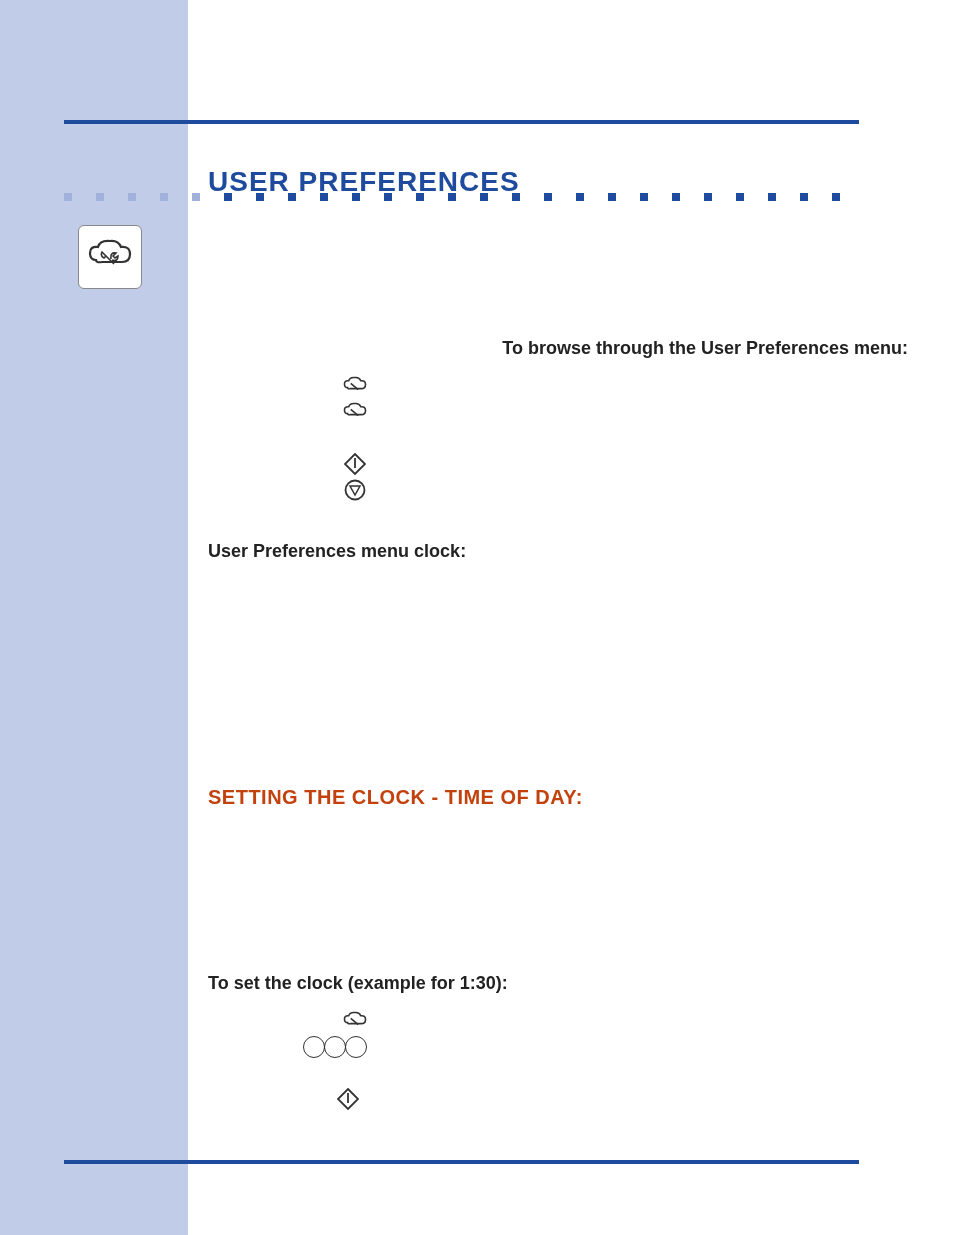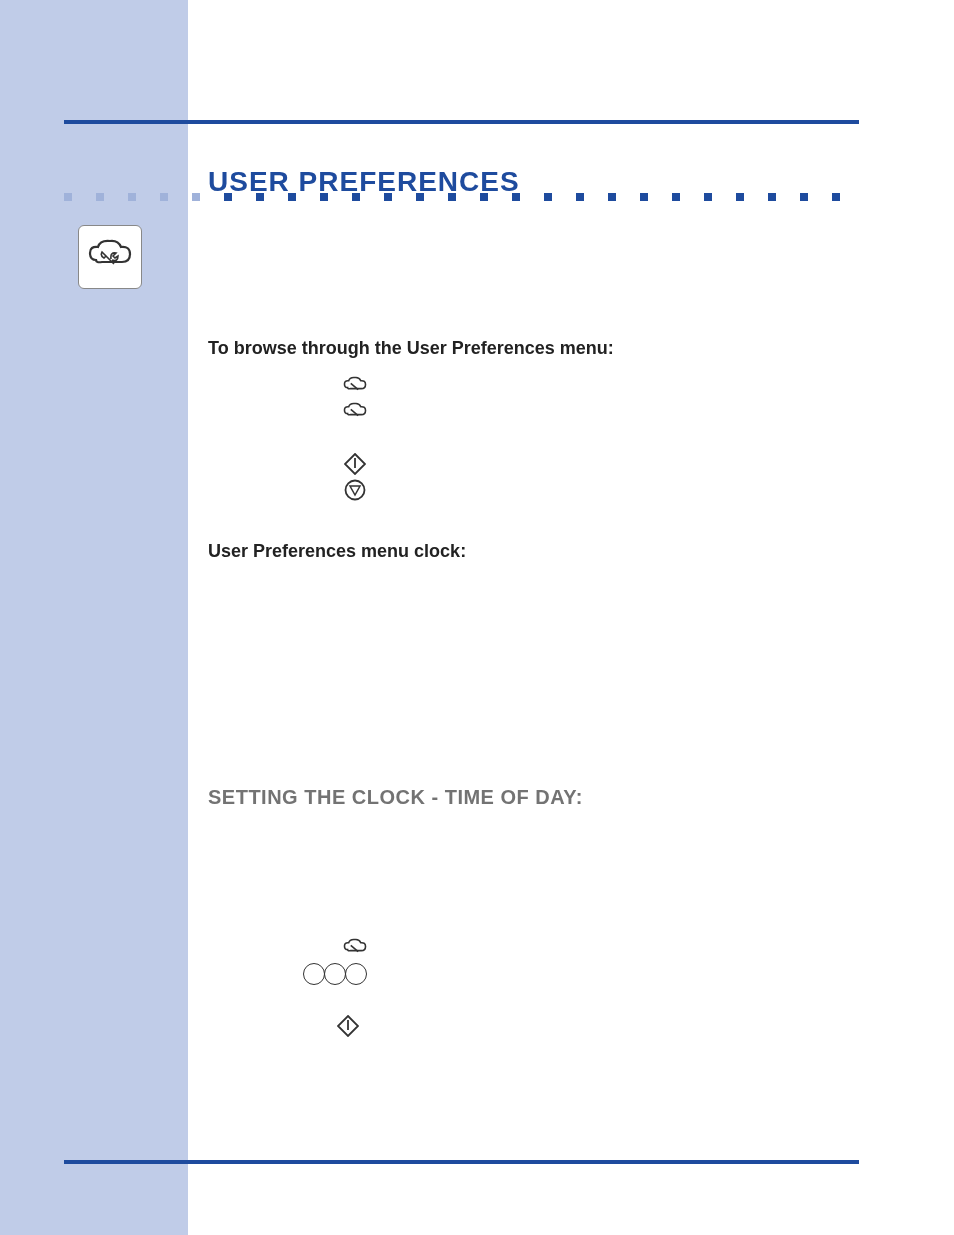--- a/index.html
+++ b/index.html
@@ -99,40 +99,40 @@
       height: 26px;
     }
     .inline-icon {
       display: inline-flex;
       align-items: center;
       justify-content: center;
       width: 24px;
       height: 24px;
     }
     .section-heading {
-      color: #737373;
+      color: #c2410c;
       font-weight: bold;
       font-size: 20px;
       letter-spacing: 0.5px;
       margin-top: 100px;
       margin-bottom: 16px;
     }
     .gap-large { height: 110px; }
     .numpad-circles {
       display: inline-flex;
       gap: 0px;
     }
     .numpad-circles .circ {
       width: 22px;
       height: 22px;
       border: 1.5px solid #333;
       border-radius: 50%;
       margin-right: -1px;
     }
-    .body-bold.first { margin-top: 140px; }
+    .body-bold.first { margin-top: 140px; text-align: right; }
   </style>
 </head>
 <body>
 
 <div class="sidebar"></div>
 
 <div class="top-rule"></div>
 <div class="bottom-rule"></div>
 
 <div class="dots-row">
@@ -211,20 +211,21 @@
   </div>
 
   <div class="body-bold">User Preferences menu clock:</div>
 
   <div class="gap-large"></div>
 
   <h2 class="section-heading">SETTING THE CLOCK - TIME OF DAY:</h2>
 
   <div class="gap-large"></div>
 
+  <div class="body-bold">To set the clock (example for 1:30):</div>
 
   <div class="ins-line">
     <span class="inline-icon">
       <svg width="24" height="20" viewBox="0 0 44 38">
         <path d="M8 22 Q2 22 2 15 Q2 8 10 9 Q12 2 22 3 Q30 2 33 9 Q42 8 42 16 Q42 24 34 24 L14 24 Q8 25 8 22 Z" stroke="#333" stroke-width="3" fill="none"></path>
         <path d="M14 14 L28 26" stroke="#333" stroke-width="3" fill="none"></path>
       </svg>
     </span>
   </div>
   <div class="ins-line" style="margin-left:95px;">

